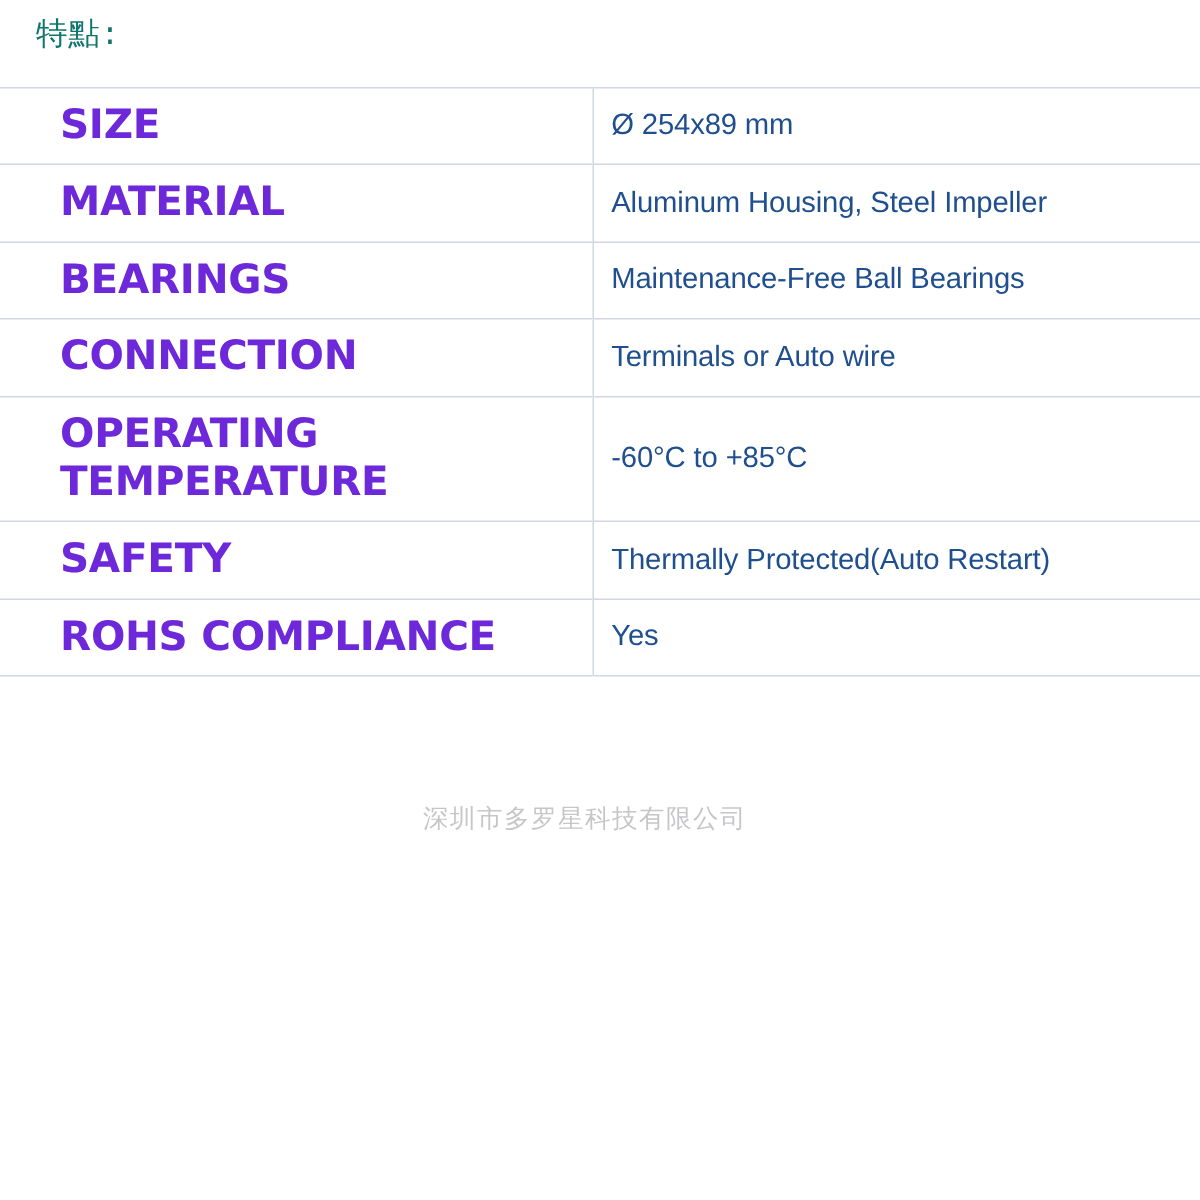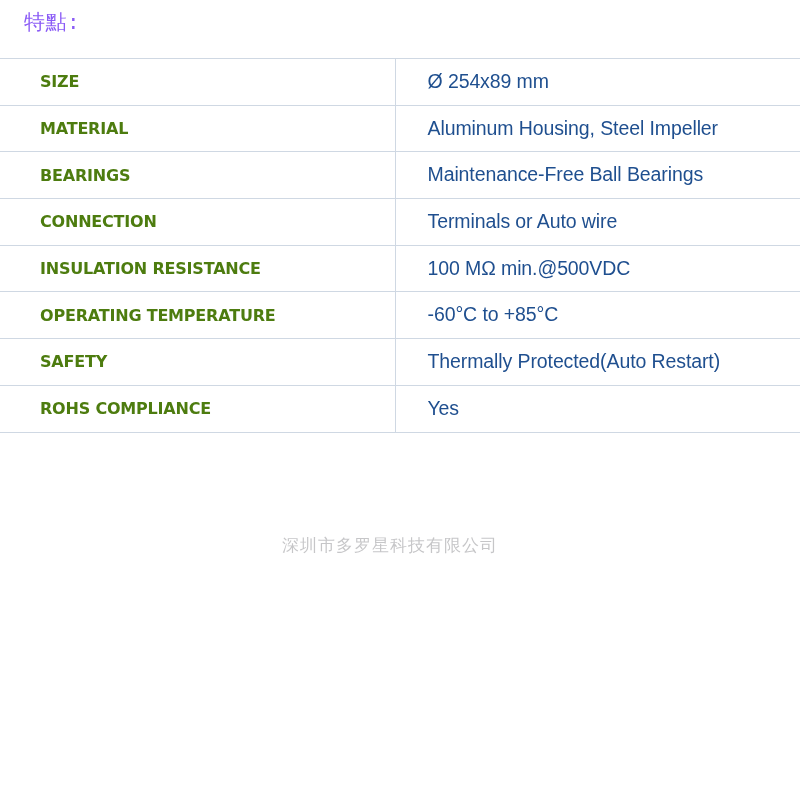--- a/index.html
+++ b/index.html
@@ -18,21 +18,21 @@
     position: relative;
     width: 800px;
     height: 800px;
     box-sizing: border-box;
   }
   .heading {
     position: absolute;
     left: 24px;
     top: 8px;
     font-size: 21px;
-    color: #8b5cf6;
+    color: #0f766e;
     font-family: Liberation Mono, monospace;
     letter-spacing: 0.5px;
   }
   .spec-table {
     position: absolute;
     left: 0;
     top: 58px;
     width: 800px;
     border-collapse: collapse;
     table-layout: fixed;
@@ -48,28 +48,28 @@
     padding: 0;
   }
   td.label-cell {
     width: 395px;
     border-right: 1px solid #cfd8e3;
     padding: 9px 12px 9px 40px;
     box-sizing: border-box;
   }
   td.value-cell {
     width: 405px;
-    padding: 9px 24px 9px 32px;
+    padding: 9px 24px 9px 12px;
     box-sizing: border-box;
   }
   .label-text {
     font-family: "DejaVu Sans", sans-serif;
     font-weight: bold;
-    font-size: 16px;
-    color: #4d7c0f;
+    font-size: 27px;
+    color: #6d28d9;
     line-height: 1.2;
     letter-spacing: -0.2px;
   }
   .value-text {
     font-family: "Liberation Sans", sans-serif;
     font-size: 19.5px;
     color: #1f4f8f;
     line-height: 1.42;
     letter-spacing: -0.1px;
   }
@@ -121,28 +121,20 @@
       <tr>
         <td class="label-cell">
           <div class="label-text">CONNECTION</div>
         </td>
         <td class="value-cell">
           <div class="value-text">Terminals or Auto wire</div>
         </td>
       </tr>
       <tr>
         <td class="label-cell">
-          <div class="label-text">INSULATION RESISTANCE</div>
-        </td>
-        <td class="value-cell">
-          <div class="value-text">100 MΩ min.@500VDC</div>
-        </td>
-      </tr>
-      <tr>
-        <td class="label-cell">
           <div class="label-text">OPERATING TEMPERATURE</div>
         </td>
         <td class="value-cell">
           <div class="value-text">-60°C to +85°C</div>
         </td>
       </tr>
       <tr>
         <td class="label-cell">
           <div class="label-text">SAFETY</div>
         </td>

